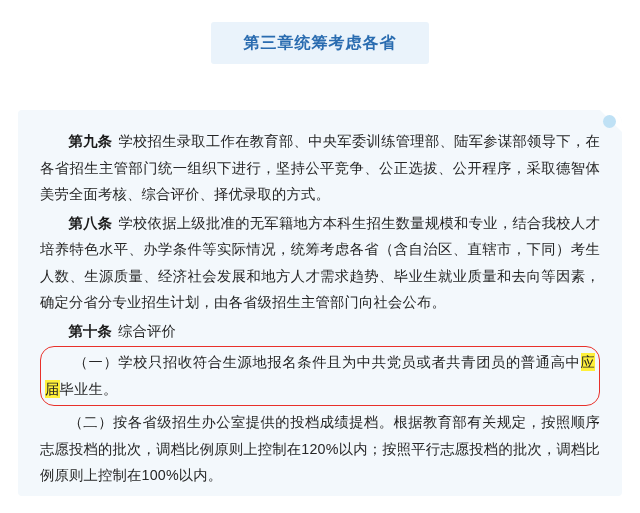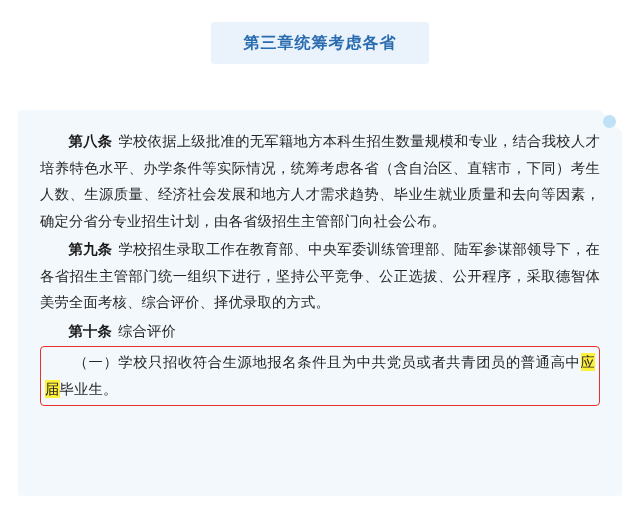--- a/index.html
+++ b/index.html
@@ -112,21 +112,21 @@
     color: #1a1a1a;
     margin-right: 6px;
   }
 
   
   .boxed {
     position: relative;
     margin: 1px 0 1px 0;
     padding: 2px 4px 3px 4px;
     border: 1.6px solid #e8312a;
-    border-radius: 4px;
+    border-radius: 14px;
   }
   .boxed p.para {
     margin: 0;
   }
   .hl {
     background: #fff03a;
     padding: 1px 0;
   }
 
   .spacer-sm { height: 2px; }
@@ -144,36 +144,39 @@
     </div>
   </div>
 
   <div class="card">
     <div class="corner-fold"></div>
     <div class="corner-dot"></div>
 
     <div class="card-inner">
 
       <p class="para">
-        <span class="label">第八条</span><span>学校依据上级批准的无军籍地方本科生招生数量规模和专业，结合我校人才培养特色水平、办学条件等实际情况，统筹考虑各省（含自治区、直辖市，下同）考生人数、生源质量、经济社会发展和地方人才需求趋势、毕业生就业质量和去向等因素，确定分省分专业招生计划，由各省级招生主管部门向社会公布。</span>
+        <span class="label">第九条</span><span>学校招生录取工作在教育部、中央军委训练管理部、陆军参谋部领导下，在各省招生主管部门统一组织下进行，坚持公平竞争、公正选拔、公开程序，采取德智体美劳全面考核、综合评价、择优录取的方式。</span>
       </p>
 
       <p class="para">
-        <span class="label">第九条</span><span>学校招生录取工作在教育部、中央军委训练管理部、陆军参谋部领导下，在各省招生主管部门统一组织下进行，坚持公平竞争、公正选拔、公开程序，采取德智体美劳全面考核、综合评价、择优录取的方式。</span>
+        <span class="label">第八条</span><span>学校依据上级批准的无军籍地方本科生招生数量规模和专业，结合我校人才培养特色水平、办学条件等实际情况，统筹考虑各省（含自治区、直辖市，下同）考生人数、生源质量、经济社会发展和地方人才需求趋势、毕业生就业质量和去向等因素，确定分省分专业招生计划，由各省级招生主管部门向社会公布。</span>
       </p>
 
       <p class="para">
         <span class="label">第十条</span><span>综合评价</span>
       </p>
 
       <div class="boxed">
         <p class="para">
           <span>（一）</span><span>学校只招收符合生源地报名条件且为中共党员或者共青团员的普通高中</span><span class="hl">应届</span><span>毕业生。</span>
         </p>
       </div>
 
       <div class="spacer-sm"></div>
 
+      <p class="para">
+        <span>（二）</span><span>按各省级招生办公室提供的投档成绩提档。根据教育部有关规定，按照顺序志愿投档的批次，调档比例原则上控制在120%以内；按照平行志愿投档的批次，调档比例原则上控制在100%以内。</span>
+      </p>
 
     </div>
   </div>
 
 </div>
 
 </body></html>

